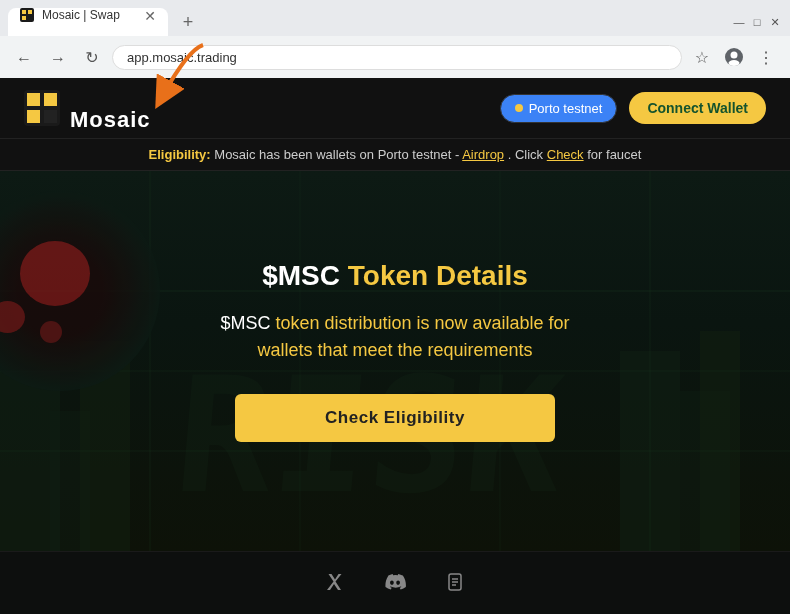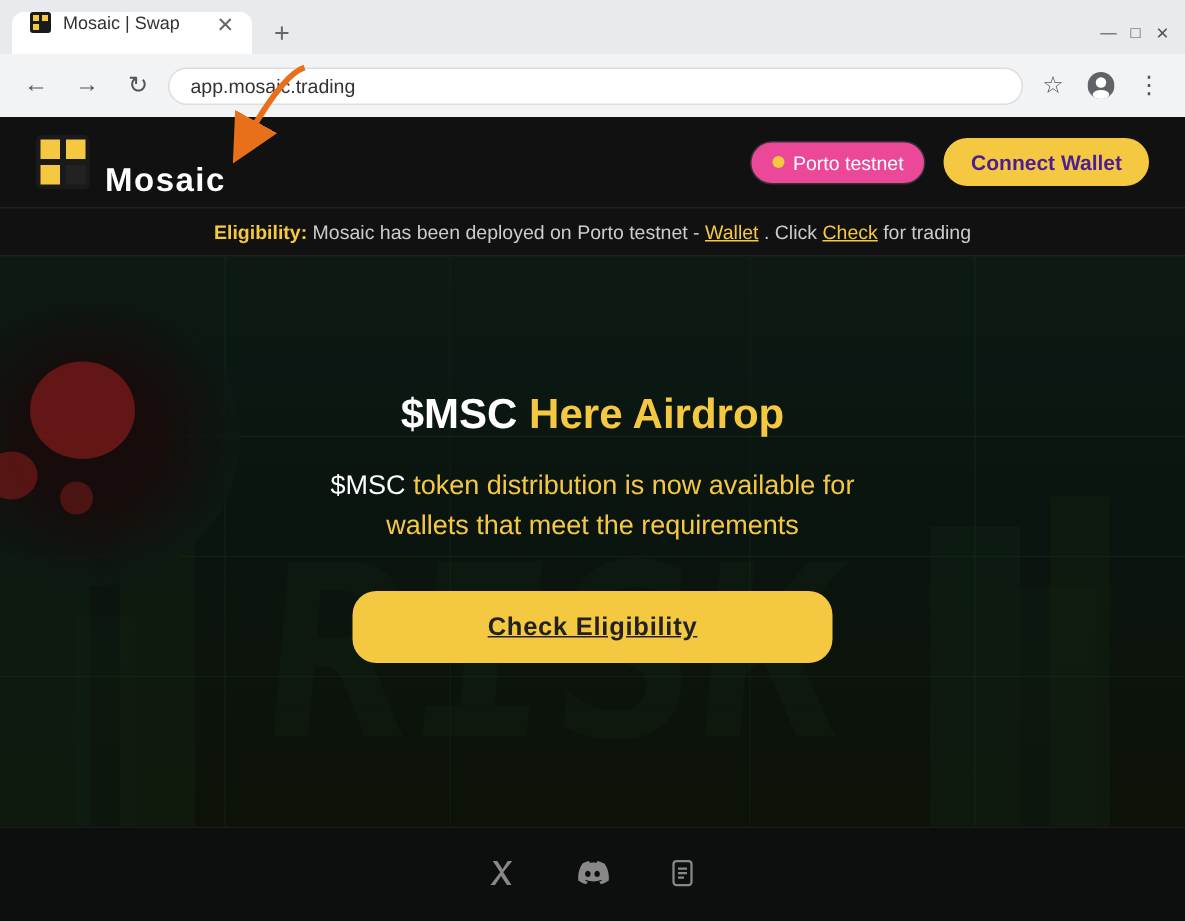--- a/index.html
+++ b/index.html
@@ -156,36 +156,36 @@
     }
     .header-right {
       display: flex;
       align-items: center;
       gap: 12px;
     }
     .network-badge {
       display: flex;
       align-items: center;
       gap: 6px;
-      background: #ec4899;
+      background: #3b82f6;
       border: 1px solid #333;
       border-radius: 20px;
       padding: 6px 14px;
       color: #fff;
       font-size: 13px;
     }
     .network-dot {
       width: 8px;
       height: 8px;
       background: #f5c842;
       border-radius: 50%;
     }
     .connect-wallet-btn {
       background: #f5c842;
-      color: #4c1d95;
+      color: #14532d;
       border: none;
       border-radius: 20px;
       padding: 8px 18px;
       font-size: 14px;
       font-weight: 600;
       cursor: pointer;
     }
 
     
     .announcement-bar {
@@ -290,28 +290,27 @@
       margin-bottom: 30px;
       max-width: 380px;
     }
     .hero-subtitle .white-text {
       color: #fff;
     }
     .check-eligibility-btn {
       background: #f5c842;
       color: #222;
       border: none;
-      border-radius: 16px;
+      border-radius: 6px;
       padding: 14px 0;
       width: 320px;
       font-size: 17px;
       font-weight: 600;
       cursor: pointer;
       letter-spacing: 0.5px;
-      text-decoration: underline;
     }
 
     
     .footer-bar {
       position: relative;
       z-index: 10;
       background: #0d0f0e;
       height: 60px;
       display: flex;
       align-items: center;
@@ -428,25 +427,25 @@
       <div class="network-badge">
         <div class="network-dot"></div>
         <span>Porto testnet</span>
       </div>
       <button class="connect-wallet-btn">Connect Wallet</button>
     </div>
   </div>
 
   <div class="announcement-bar">
     <span class="announcement-label">Eligibility:</span>
-    <span> Mosaic has been deployed on Porto testnet -</span>
-    <span class="announcement-link">Wallet</span>
+    <span> Mosaic has been wallets on Porto testnet -</span>
+    <span class="announcement-link">Airdrop</span>
     <span>. Click</span>
     <span class="announcement-link">Check</span>
-    <span>for trading</span>
+    <span>for faucet</span>
   </div>
 
   <div class="hero-section">
 
     <svg class="circuit-bg" viewBox="0 0 790 380" preserveAspectRatio="xMidYMid slice">
 
       <rect x="0" y="200" width="60" height="180" fill="#0f1f14" opacity="0.5"></rect>
       <rect x="50" y="240" width="40" height="140" fill="#0f1f14" opacity="0.4"></rect>
       <rect x="80" y="170" width="50" height="210" fill="#112010" opacity="0.5"></rect>
       <rect x="620" y="180" width="60" height="200" fill="#0f1f14" opacity="0.5"></rect>
@@ -467,21 +466,21 @@
 
     <div class="dark-circle">
       <div class="red-blob-1"></div>
       <div class="red-blob-2"></div>
       <div class="red-blob-3"></div>
     </div>
 
     <div class="hero-content">
       <h1 class="hero-title">
         <span>$MSC</span>
-        <span class="hero-title-highlight">Here Airdrop</span>
+        <span class="hero-title-highlight">Token Details</span>
       </h1>
       <p class="hero-subtitle">
         <span class="white-text">$MSC</span>
         <span>token distribution is now available for wallets that meet the requirements</span>
       </p>
       <button class="check-eligibility-btn">Check Eligibility</button>
     </div>
   </div>
 
   <div class="footer-bar">

